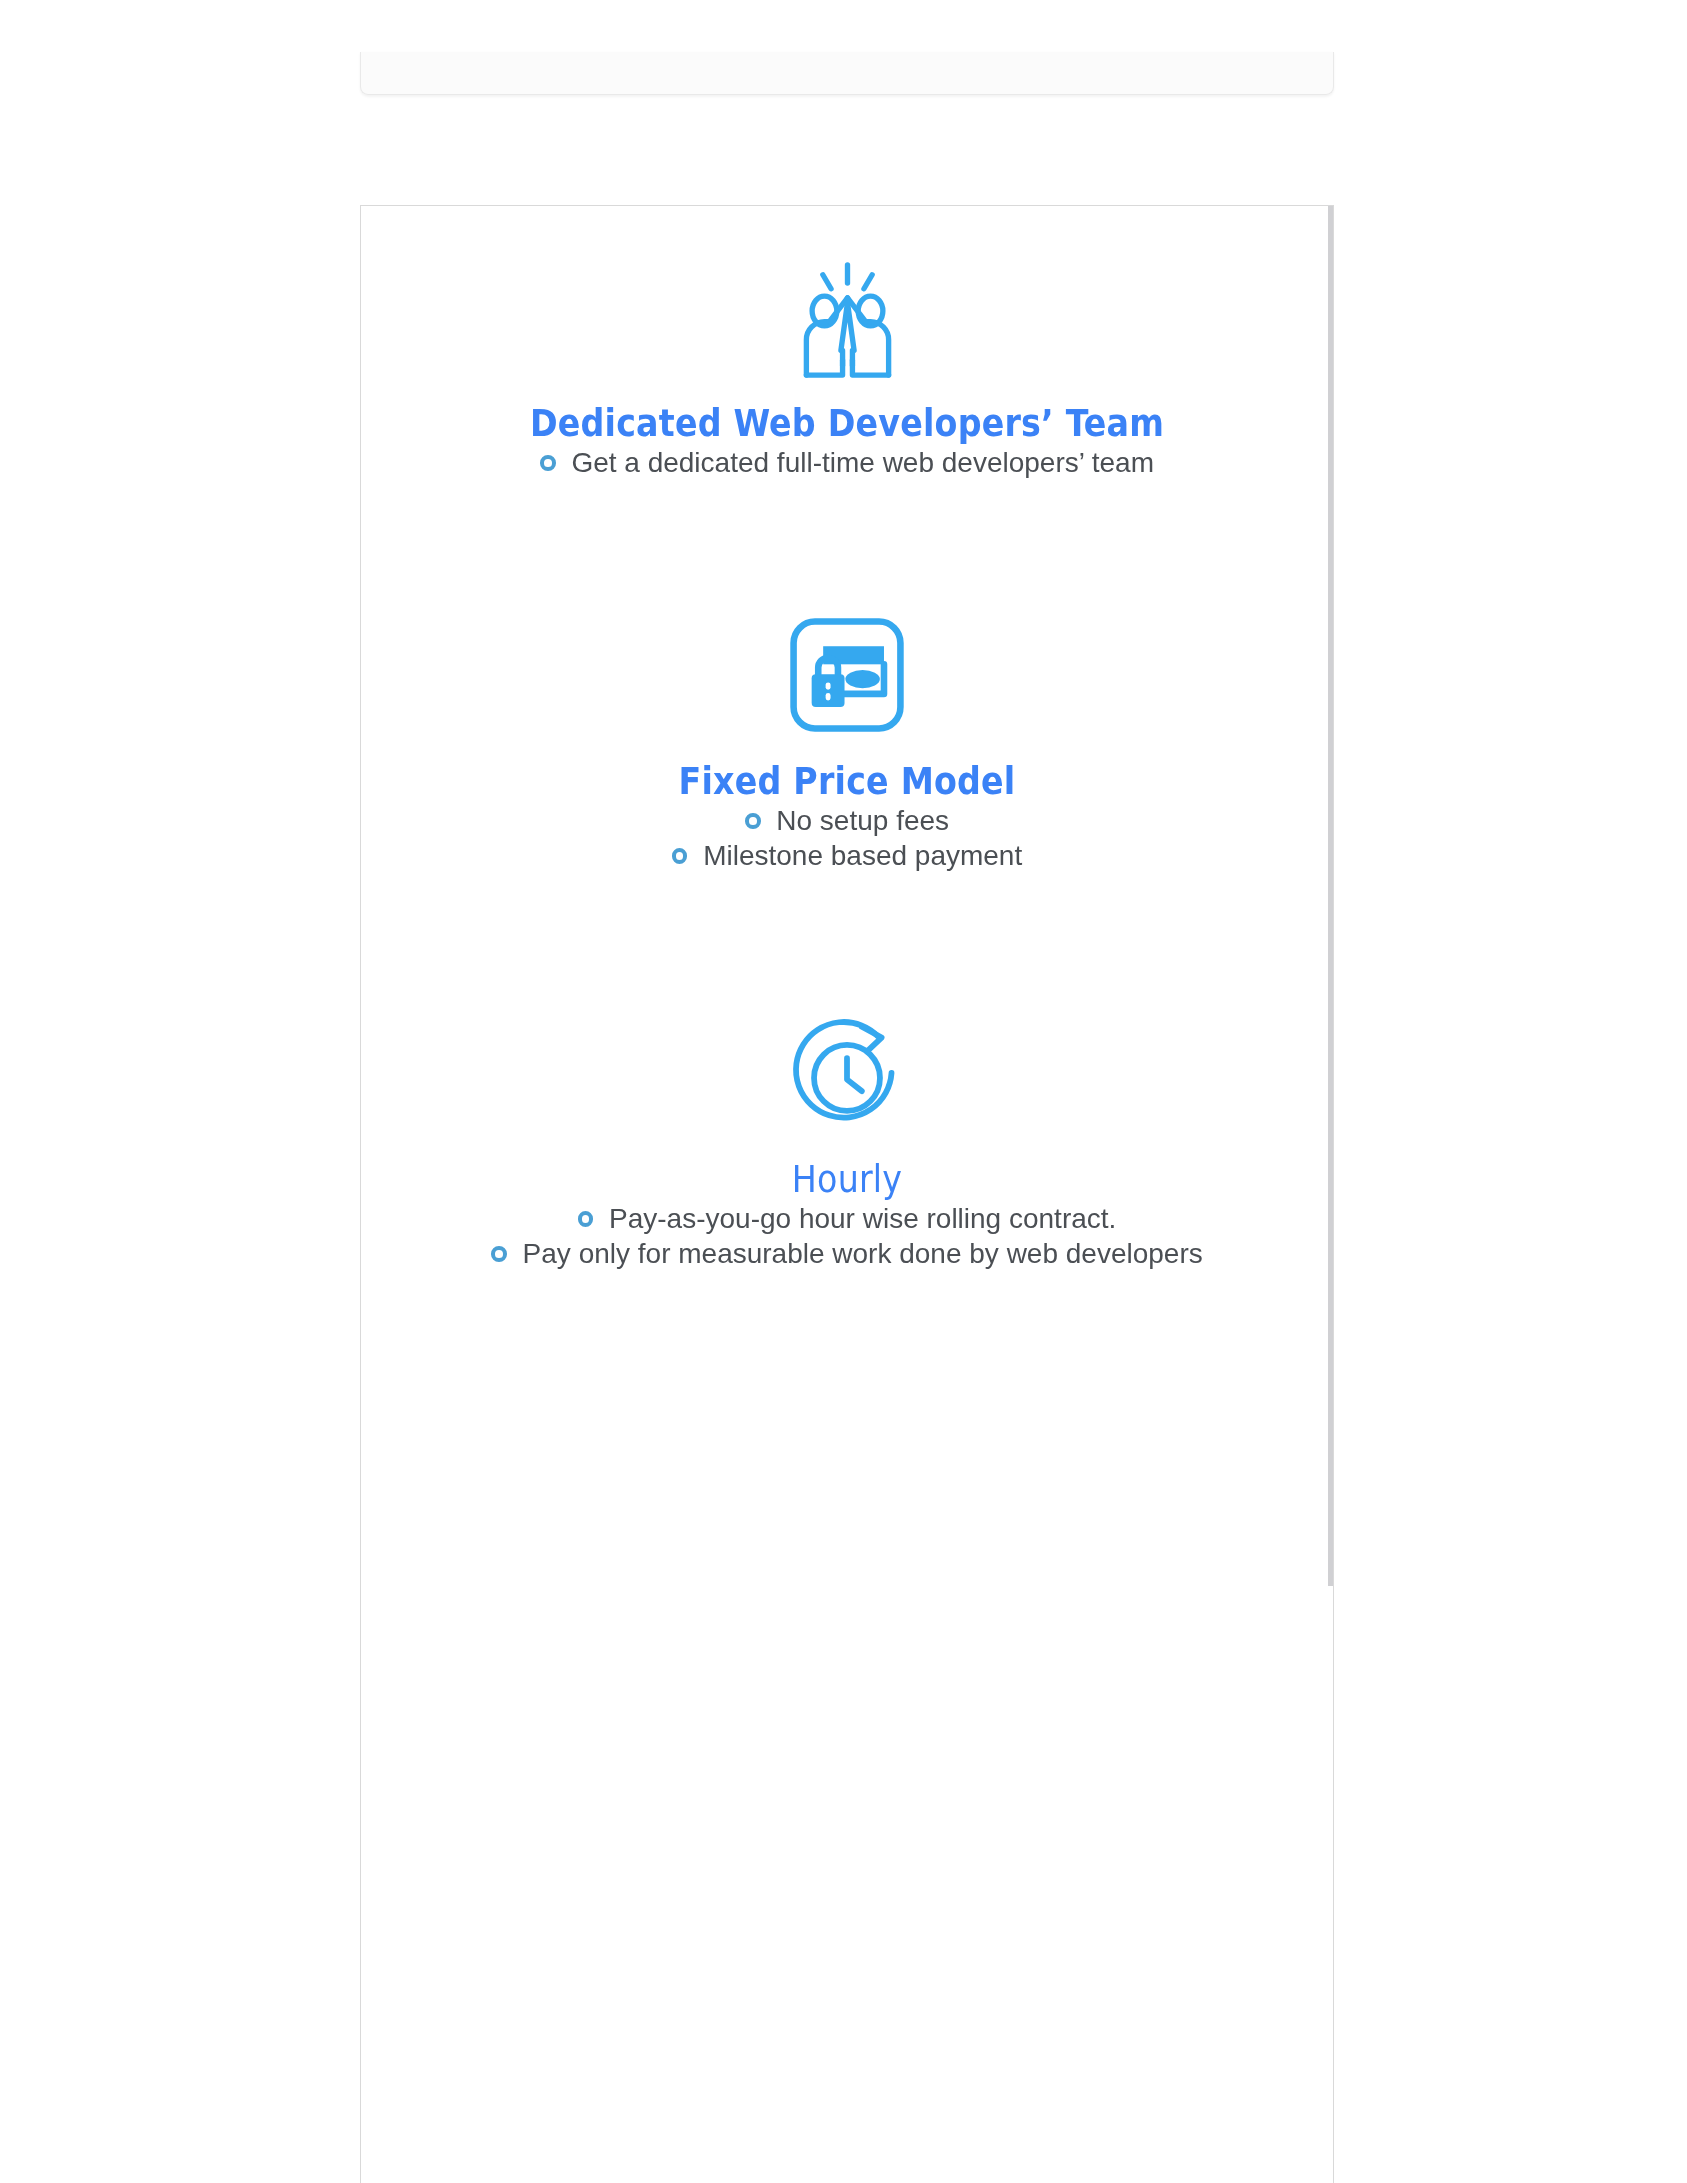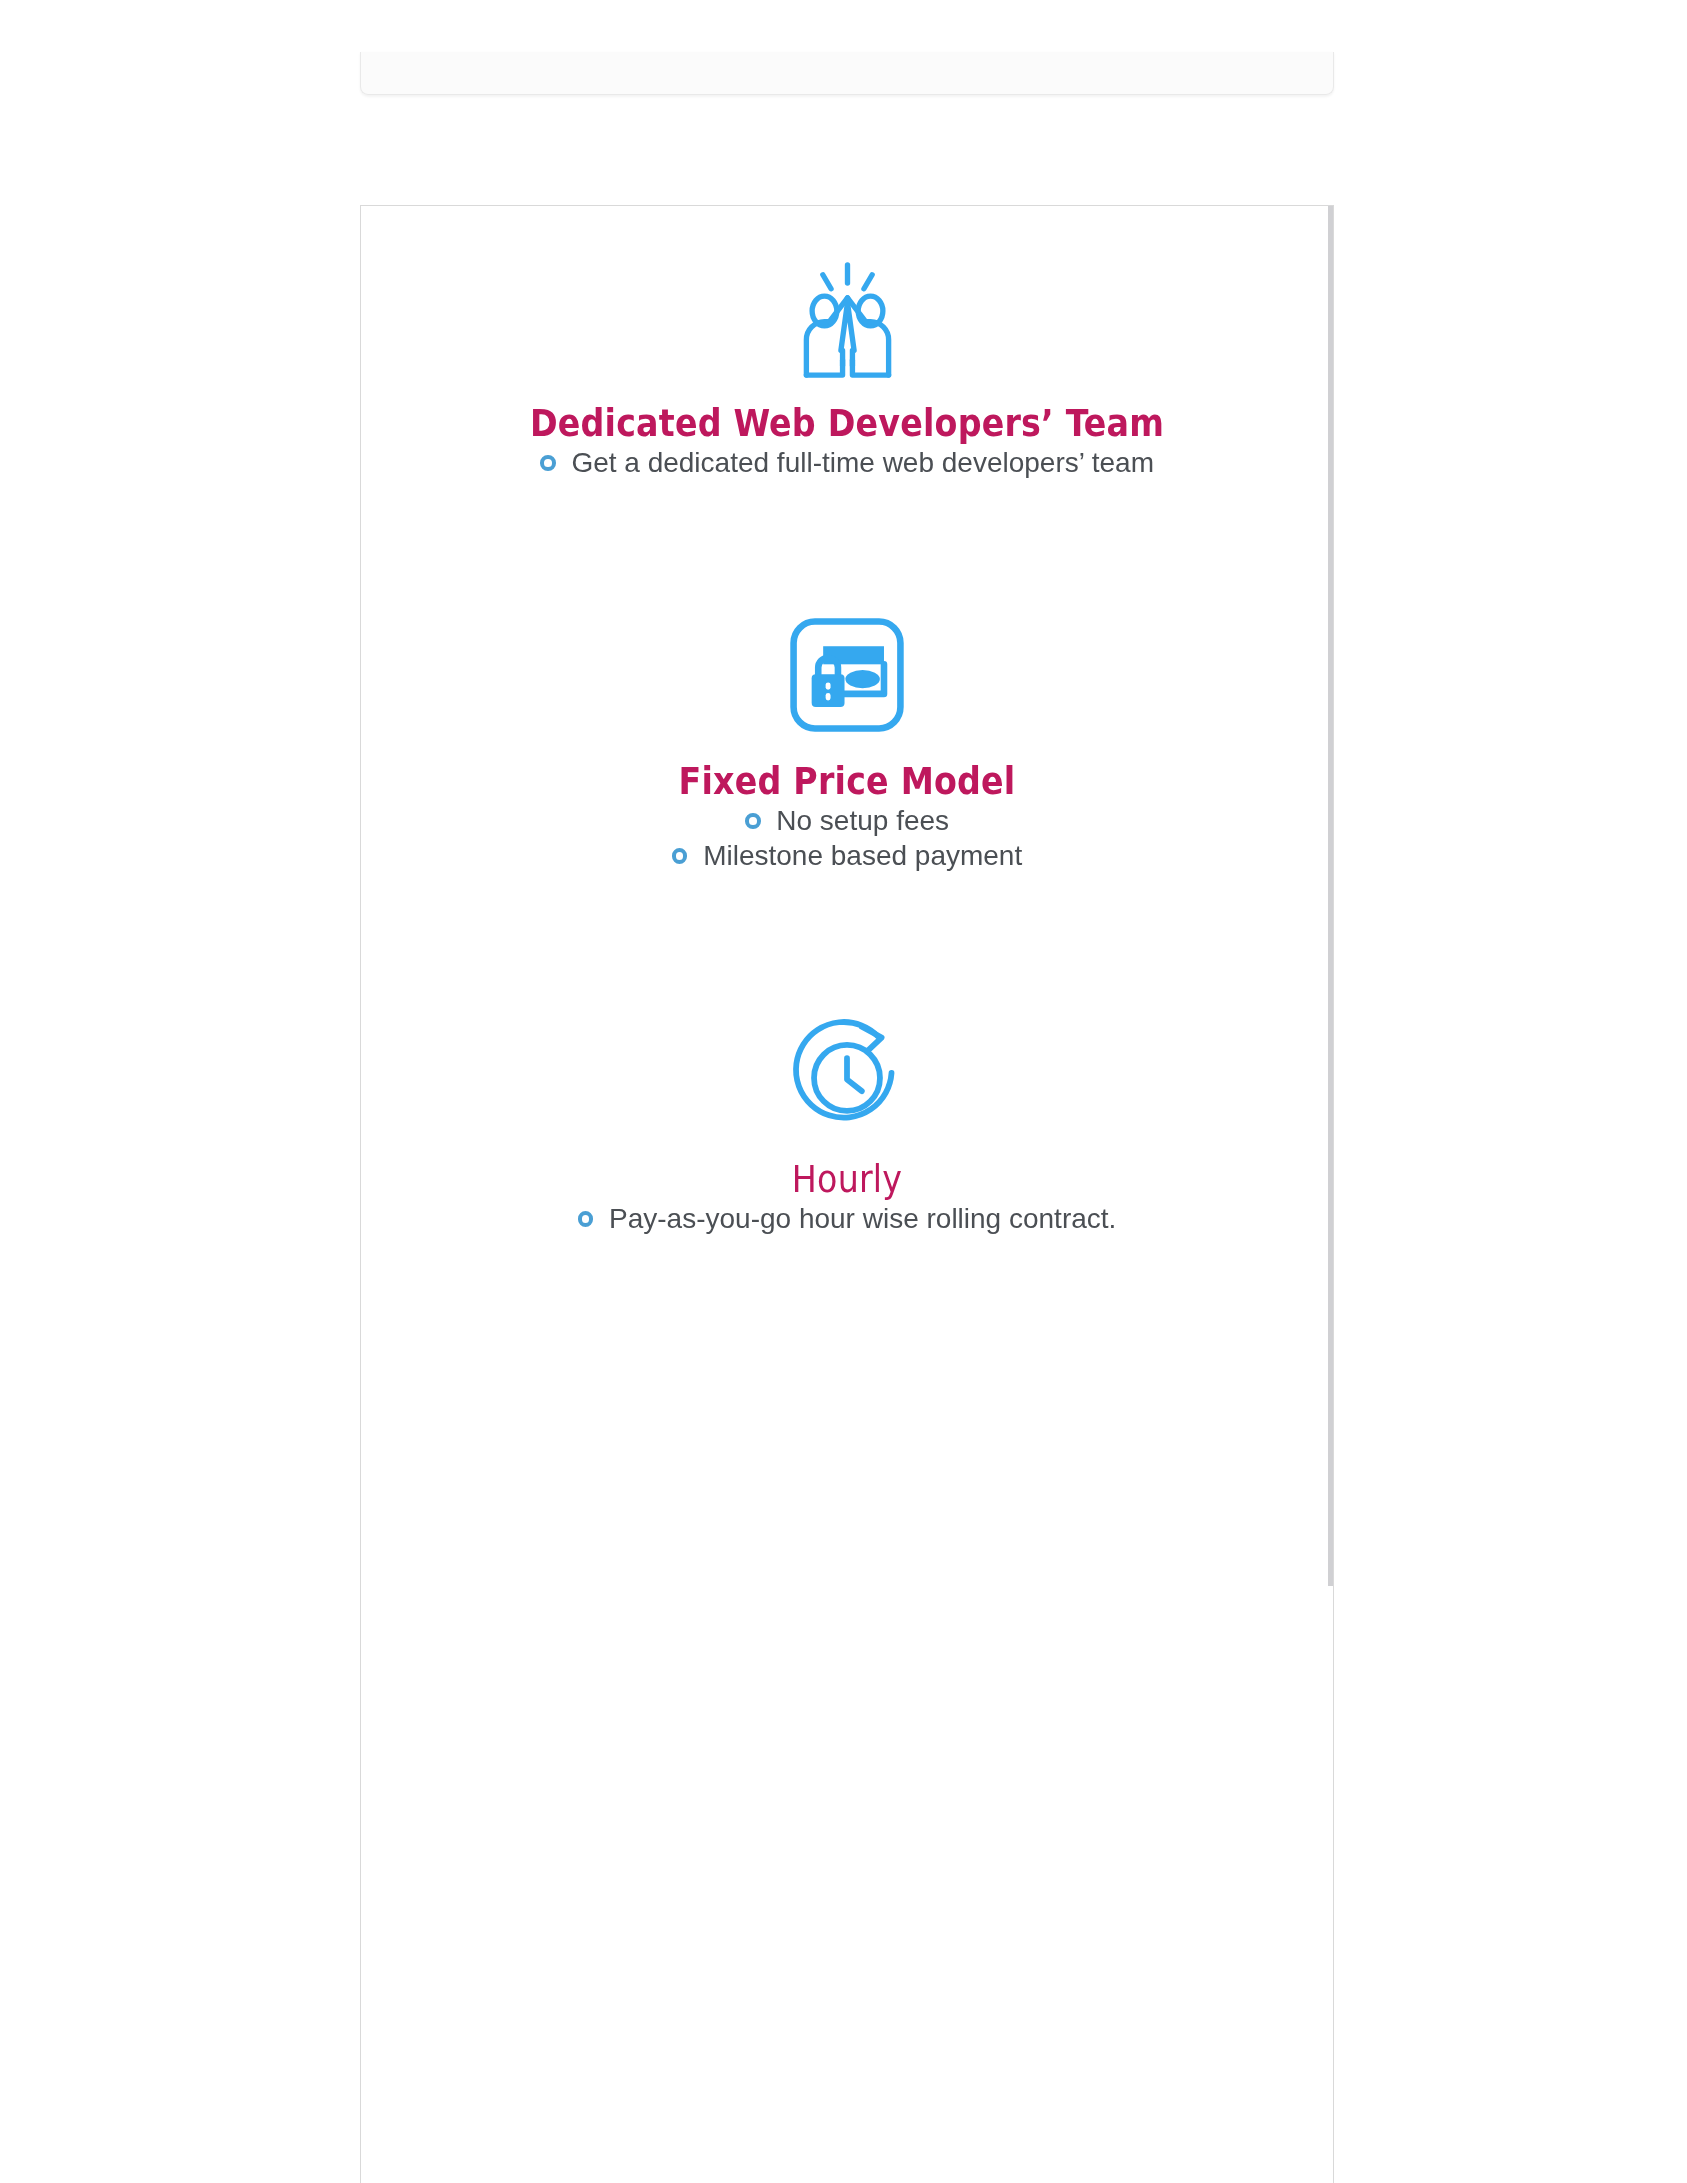--- a/index.html
+++ b/index.html
@@ -76,21 +76,21 @@
     height: 124px;
   }
   .icon-wrap svg { display: block; }
 
   .block-title {
     margin: 0;
     padding-top: 23px;
     font-size: 37px;
     font-weight: 600;
     letter-spacing: 0.2px;
-    color: #be185d;
+    color: #3b82f6;
     font-family: "DejaVu Sans Condensed", "Liberation Sans Narrow", "Liberation Sans", sans-serif;
   }
   .title-dedicated { padding-top: 20px; }
   .title-hourly    { font-weight: 500; text-align: center; }
 
   .bullets {
     list-style: none;
     margin: 0;
     padding: 0;
   }
@@ -234,18 +234,24 @@
 
       <h2 class="block-title title-hourly">Hourly</h2>
 
       <ul class="bullets">
         <li class="gap-t1">
           <span class="bullet-row">
             <span class="bullet-ring"></span>
             <span class="bullet-text">Pay-as-you-go hour wise rolling contract.</span>
           </span>
         </li>
+        <li class="gap">
+          <span class="bullet-row">
+            <span class="bullet-ring"></span>
+            <span class="bullet-text">Pay only for measurable work done by web developers</span>
+          </span>
+        </li>
       </ul>
     </section>
 
   </div>
 </div>
 
 
 </body></html>

